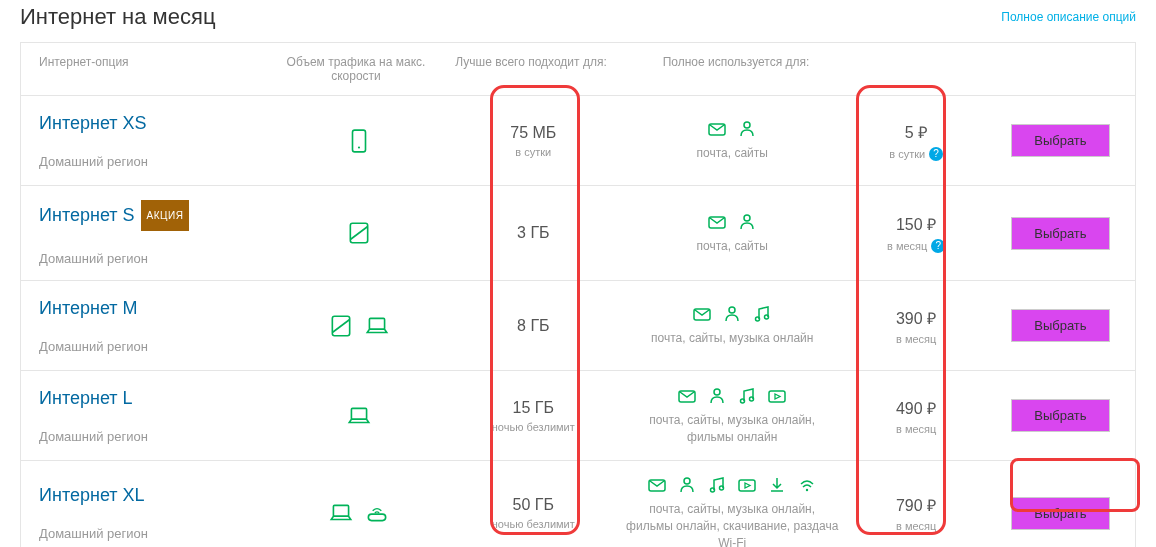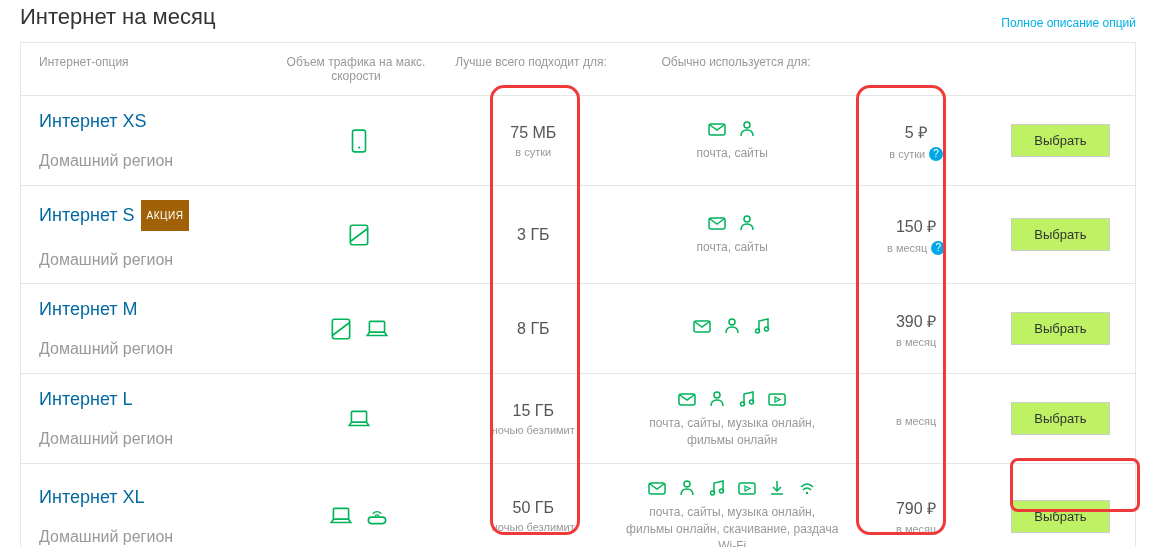--- a/index.html
+++ b/index.html
@@ -1,40 +1,40 @@
 <!DOCTYPE html>
 <html><head>
 <meta charset="utf-8">
 <style>
 *{box-sizing:border-box;margin:0;padding:0}
 body{font-family:Arial,Helvetica,sans-serif;background:#fff;color:#333;width:1156px}
 .container{padding:0 20px 10px}
-.hdr{display:flex;justify-content:space-between;align-items:flex-end;padding:4px 0 12px}
+.hdr{display:flex;justify-content:space-between;align-items:center;padding:4px 0 12px}
 .title{font-size:22px;color:#333;font-weight:400}
 .link{color:#00b0e6;font-size:12px;text-decoration:none;cursor:pointer}
 .table{border:1px solid #e5e5e5}
 .th-row{display:flex;border-bottom:1px solid #e5e5e5;padding:12px 0}
 .th{font-size:12px;color:#999;text-align:left}
 .row{display:flex;align-items:center;border-bottom:1px solid #e5e5e5;padding:14px 0;min-height:90px}
 .row:last-child{border-bottom:none}
 .c1{width:250px;padding-left:18px}
 .c2{width:180px;text-align:center}
 .c3{width:170px;text-align:center}
 .c4{width:230px;text-align:center}
 .c5{width:140px;text-align:center}
 .c6{width:150px;text-align:center}
 .plan-name{font-size:18px;color:#0369a1;display:inline-block}
 .badge{background:#a16207;color:#fff;font-size:10px;padding:10px 6px;margin-left:6px;letter-spacing:.5px;display:inline-block;vertical-align:2px}
-.plan-sub{font-size:16px;color:#999;margin-top:20px}
+.plan-sub{font-size:13px;color:#999;margin-top:20px}
 .traffic{font-size:16px;color:#555}
 .traffic-sub{font-size:11px;color:#999;margin-top:4px}
 .price{font-size:16px;color:#555}
 .price-sub{font-size:11px;color:#999;margin-top:4px;display:flex;align-items:center;justify-content:center;gap:4px}
 .info{width:14px;height:14px;border-radius:50%;background:#00a8e6;color:#fff;font-size:10px;line-height:14px;text-align:center;display:inline-block}
-.btn{background:#bef264;border:1px solid #ccc;padding:8px 22px;font-size:13px;color:#333;cursor:pointer}
+.btn{background:#d946ef;border:1px solid #ccc;padding:8px 22px;font-size:13px;color:#333;cursor:pointer}
 .icons{display:flex;gap:8px;justify-content:center}
 .use-icons{display:flex;gap:10px;justify-content:center;margin-bottom:6px}
 .use-desc{font-size:12px;color:#999;line-height:1.4;padding:0 8px}
 .hl{position:absolute;border:3px solid #ef3a3a;border-radius:14px;pointer-events:none}
 .hl1{left:490px;top:85px;width:90px;height:450px}
 .hl2{left:856px;top:85px;width:90px;height:450px}
 .hl3{left:1010px;top:458px;width:130px;height:54px;border-radius:8px}
 .wrap{position:relative}
 svg{display:inline-block;vertical-align:middle}
 </style>
@@ -48,21 +48,21 @@
   <h2 class="title">Интернет на месяц</h2>
   <a class="link">Полное описание опций</a>
 </div>
 
 <div class="table">
 
 <div class="th-row">
   <div class="th c1">Интернет-опция</div>
   <div class="th c3">Объем трафика на макс. скорости</div>
   <div class="th c2">Лучше всего подходит для:</div>
-  <div class="th c4">Обычно используется для:</div>
+  <div class="th c4">Полное используется для:</div>
   <div class="th c6"></div>
 </div>
 
 <div id="rows">
           <div class="row">
             <div class="c1"><span class="plan-name">Интернет XS</span><div class="plan-sub">Домашний регион</div></div>
             <div class="c2">
               <div class="icons">
                 <svg width="28" height="26" viewBox="0 0 24 24">
                   <use href="#i-phone"></use>
@@ -145,20 +145,21 @@
                 <svg width="20" height="20" viewBox="0 0 20 20">
                   <use href="#i-mail"></use>
                 </svg>
                 <svg width="20" height="20" viewBox="0 0 20 20">
                   <use href="#i-person"></use>
                 </svg>
                 <svg width="20" height="20" viewBox="0 0 20 20">
                   <use href="#i-music"></use>
                 </svg>
               </div>
+              <div class="use-desc">почта, сайты, музыка онлайн</div>
             </div>
             <div class="c5">
               <div class="price">390 ₽</div>
               <div class="price-sub">
                 <span>в месяц</span>
               </div>
             </div>
             <div class="c6"><button class="btn">Выбрать</button></div>
           </div>
           <div class="row">
@@ -185,20 +186,21 @@
                 <svg width="20" height="20" viewBox="0 0 20 20">
                   <use href="#i-music"></use>
                 </svg>
                 <svg width="20" height="20" viewBox="0 0 20 20">
                   <use href="#i-video"></use>
                 </svg>
               </div>
               <div class="use-desc">почта, сайты, музыка онлайн, фильмы онлайн</div>
             </div>
             <div class="c5">
+              <div class="price">490 ₽</div>
               <div class="price-sub">
                 <span>в месяц</span>
               </div>
             </div>
             <div class="c6"><button class="btn">Выбрать</button></div>
           </div>
           <div class="row">
             <div class="c1"><span class="plan-name">Интернет XL</span><div class="plan-sub">Домашний регион</div></div>
             <div class="c2">
               <div class="icons">

